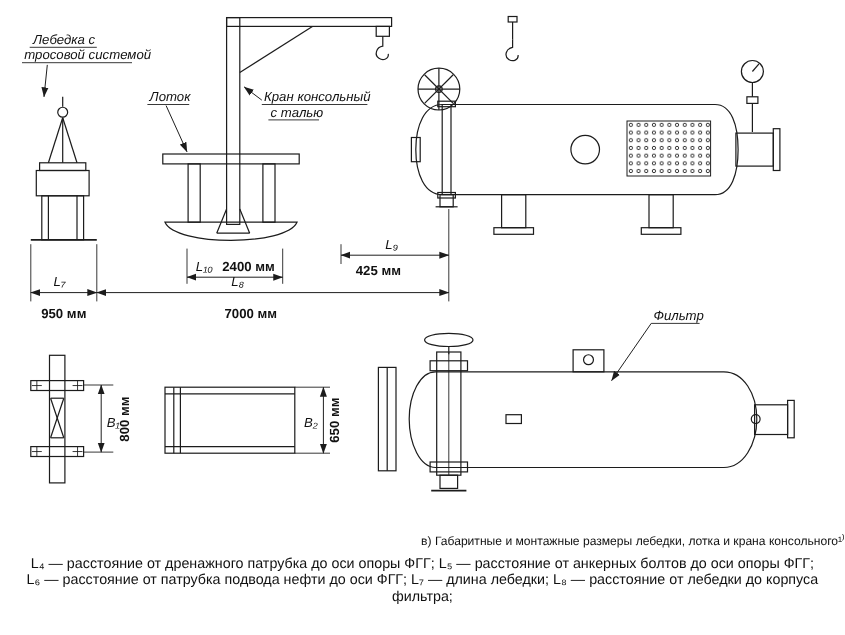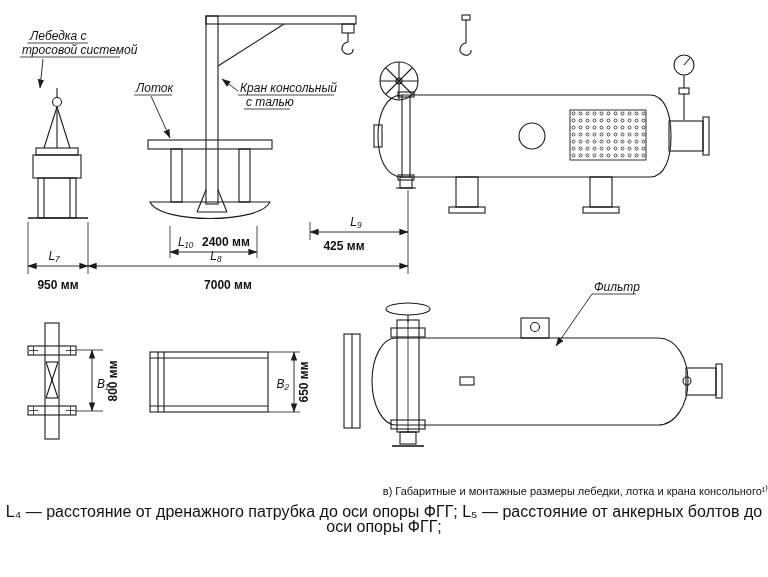--- a/index.html
+++ b/index.html
@@ -9,21 +9,21 @@
   .ln{stroke:#1c1c1c;stroke-width:1.1;fill:none;}
   .thk{stroke:#1c1c1c;stroke-width:1.6;fill:none;}
   .thin{stroke:#1c1c1c;stroke-width:0.8;fill:none;}
   .dim{stroke:#1c1c1c;stroke-width:0.9;fill:none;marker-start:url(#arr);marker-end:url(#arr);}
   .leader{stroke:#1c1c1c;stroke-width:0.9;fill:none;marker-end:url(#arr);}
   text{fill:#111;}
   .callout{font:italic 12px "Liberation Sans",sans-serif;}
   .dimlabel{font:italic 12px "Liberation Sans",sans-serif;}
   .dimvalue{font:bold 12px "Liberation Sans",sans-serif;}
   .caption{width:768px;text-align:right;font-size:11px;margin-top:5px;}
-  .legend{width:768px;text-align:center;font-size:16px;line-height:15px;margin-top:6px;}
+  .legend{width:768px;text-align:center;font-size:13px;line-height:15px;margin-top:6px;}
 </style>
 </head>
 <body>
 
 <div class="page">
 
 <svg width="768" height="478" viewBox="0 0 768 478">
   <defs>
     <marker id="arr" viewBox="0 0 9 6.4" refX="8.6" refY="3.2" markerWidth="10" markerHeight="8" orient="auto-start-reverse">
       <path d="M0,0 L9,3.2 L0,6.4 Z" fill="#1c1c1c"></path>
@@ -221,15 +221,16 @@
     </g>
     <rect class="ln" x="460" y="377" width="14" height="8"></rect>
     <circle class="ln" cx="687" cy="381" r="4"></circle>
   </g>
 </svg>
 
 <div class="caption">в) Габаритные и монтажные размеры лебедки, лотка и крана консольного¹⁾</div>
 
 <div class="legend">
   <div>L₄ — расстояние от дренажного патрубка до оси опоры ФГГ; L₅ — расстояние от анкерных болтов до оси опоры ФГГ;</div>
+  <div>L₆ — расстояние от патрубка подвода нефти до оси ФГГ; L₇ — длина лебедки; L₈ — расстояние от лебедки до корпуса фильтра;</div>
 </div>
 
 </div>
 
 </body></html>

